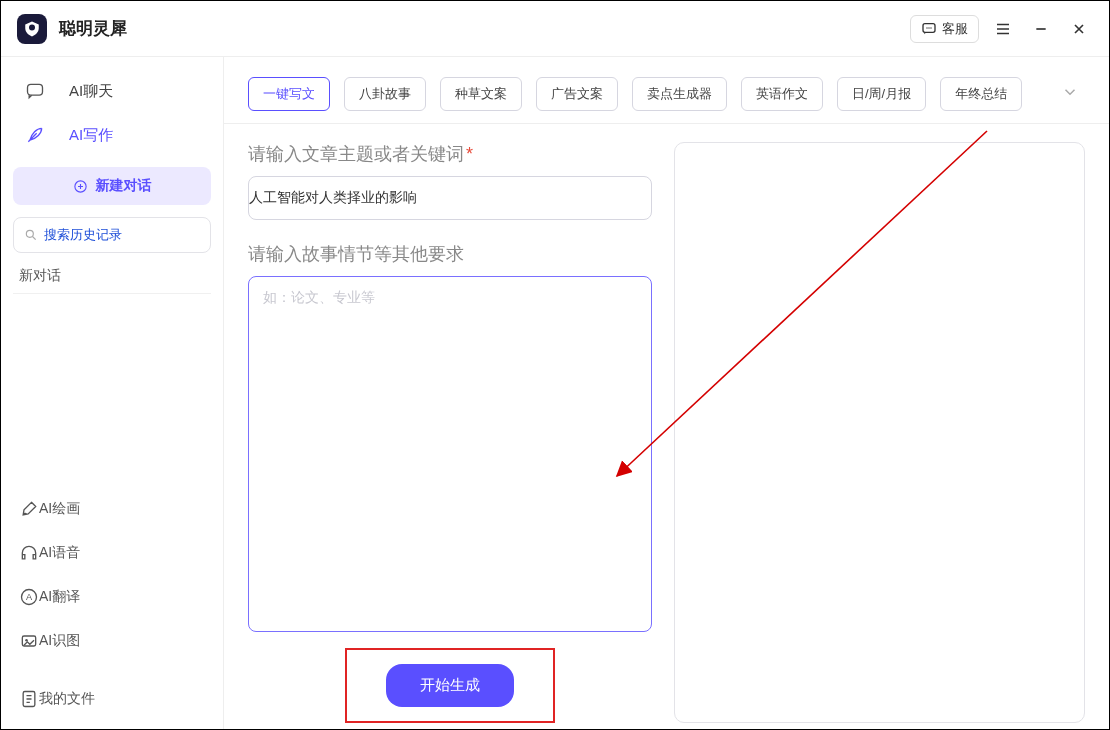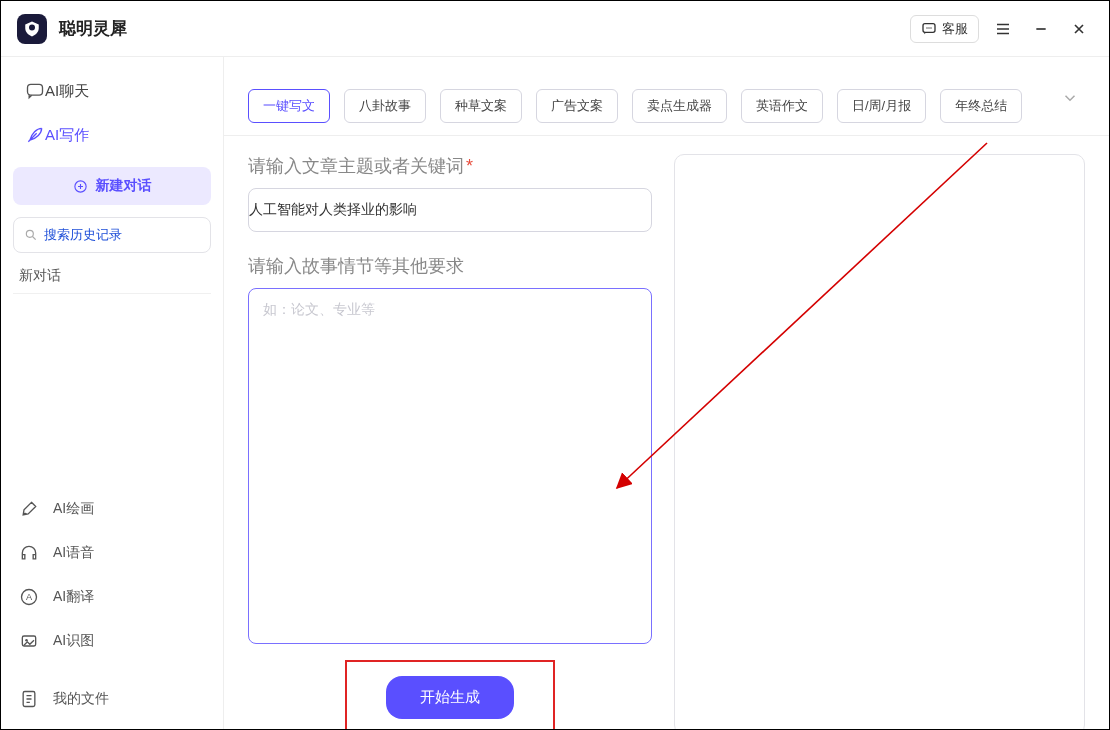--- a/index.html
+++ b/index.html
@@ -36,56 +36,55 @@
     .win-btn { width: 28px; height: 28px; display: flex; align-items: center; justify-content: center; cursor: pointer; }
 
     
     .layout { display: flex; height: calc(100% - 56px); }
     .sidebar {
       width: 223px; border-right: 1px solid #eee;
       display: flex; flex-direction: column;
       padding: 12px 12px 8px 12px;
     }
     .nav-item {
-      display: flex; align-items: center; gap: 0;
+      display: flex; align-items: center; gap: 24px;
       padding: 12px 12px; border-radius: 8px;
       font-size: 15px; color: #444; cursor: pointer;
     }
     .nav-item.active { color: #5a4fff; font-weight: 500; }
     .new-chat-btn {
       display: flex; align-items: center; justify-content: center; gap: 8px;
       background: #ece9ff; color: #5a4fff; border-radius: 8px;
       padding: 10px; margin: 10px 0 12px 0; font-size: 14px; cursor: pointer; font-weight: bold;
     }
     .search-box {
       display: flex; align-items: center; gap: 6px;
       border: 1px solid #e3e3e8; border-radius: 8px; padding: 8px 10px;
       color: #1d4ed8; font-size: 13px;
     }
     .history-item {
       padding: 14px 6px 8px 6px; color: #555; font-size: 14px;
       border-bottom: 1px solid #f0f0f0;
     }
     .sidebar-spacer { flex: 1; }
     .side-tool {
-      display: flex; align-items: center; gap: 14px;
+      display: flex; align-items: center; 
       padding: 12px 6px; font-size: 14px; color: #555; cursor: pointer;
     }
 
     
     .main { flex: 1; display: flex; flex-direction: column; }
     .template-row {
       display: flex; align-items: center; gap: 14px; padding: 20px 24px 12px 24px;
       border-bottom: 1px solid #eee;
     }
     .template-chip {
       border: 1px solid #d6d6e0; border-radius: 6px;
       padding: 7px 14px; font-size: 13px; color: #444; cursor: pointer;
       white-space: nowrap;
-      margin-top: 12px;
     }
     .template-chip.active { border-color: #5a4fff; color: #5a4fff; }
     .expand-btn { margin-left: auto; color: #aaa; cursor: pointer; padding: 6px; }
 
     .content { display: flex; gap: 22px; padding: 18px 24px; flex: 1; position: relative; }
     .form-col { width: 404px; display: flex; flex-direction: column; }
     .field-label { font-size: 18px; color: #888; margin-bottom: 10px; }
     .field-label .req { color: #e74c3c; margin-left: 2px; }
     .text-input {
       border: 1px solid #d6d6e0; border-radius: 8px;

